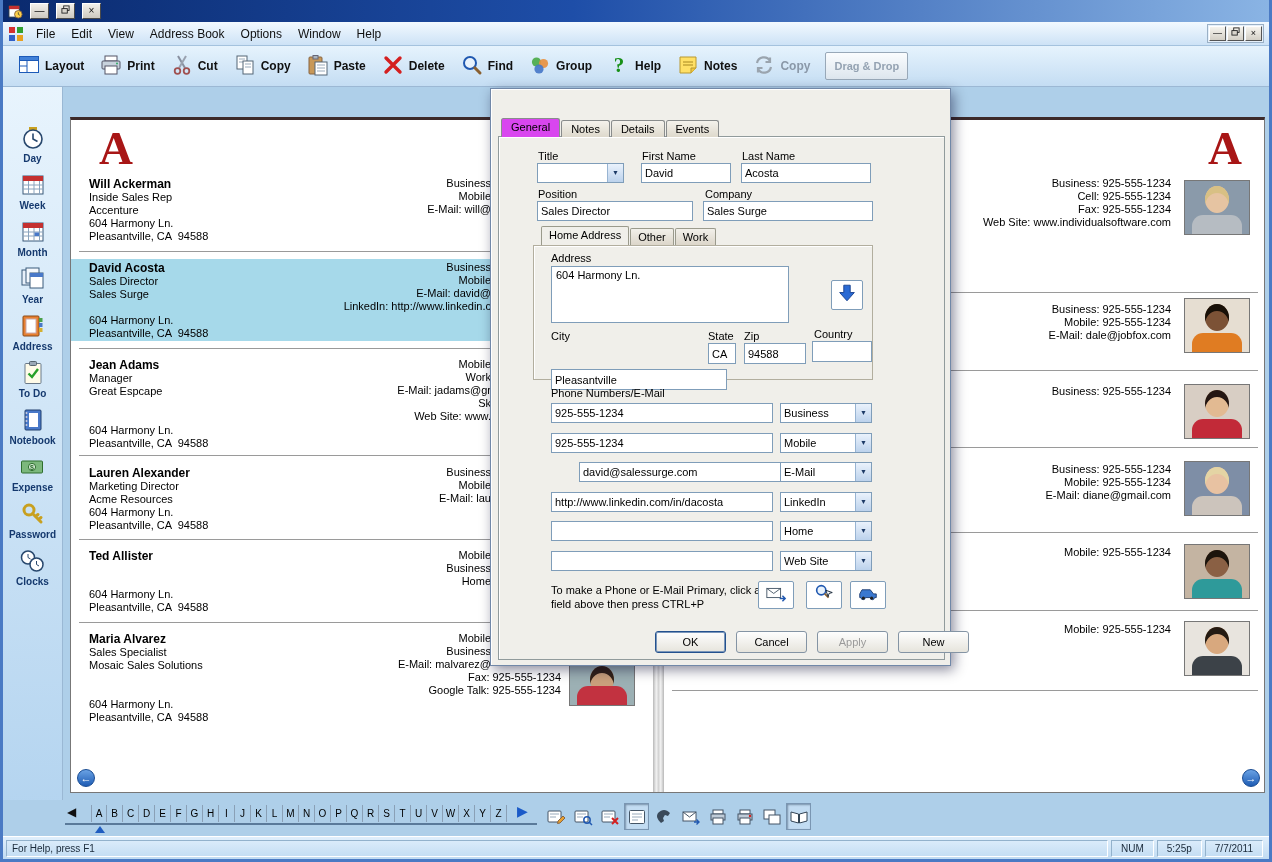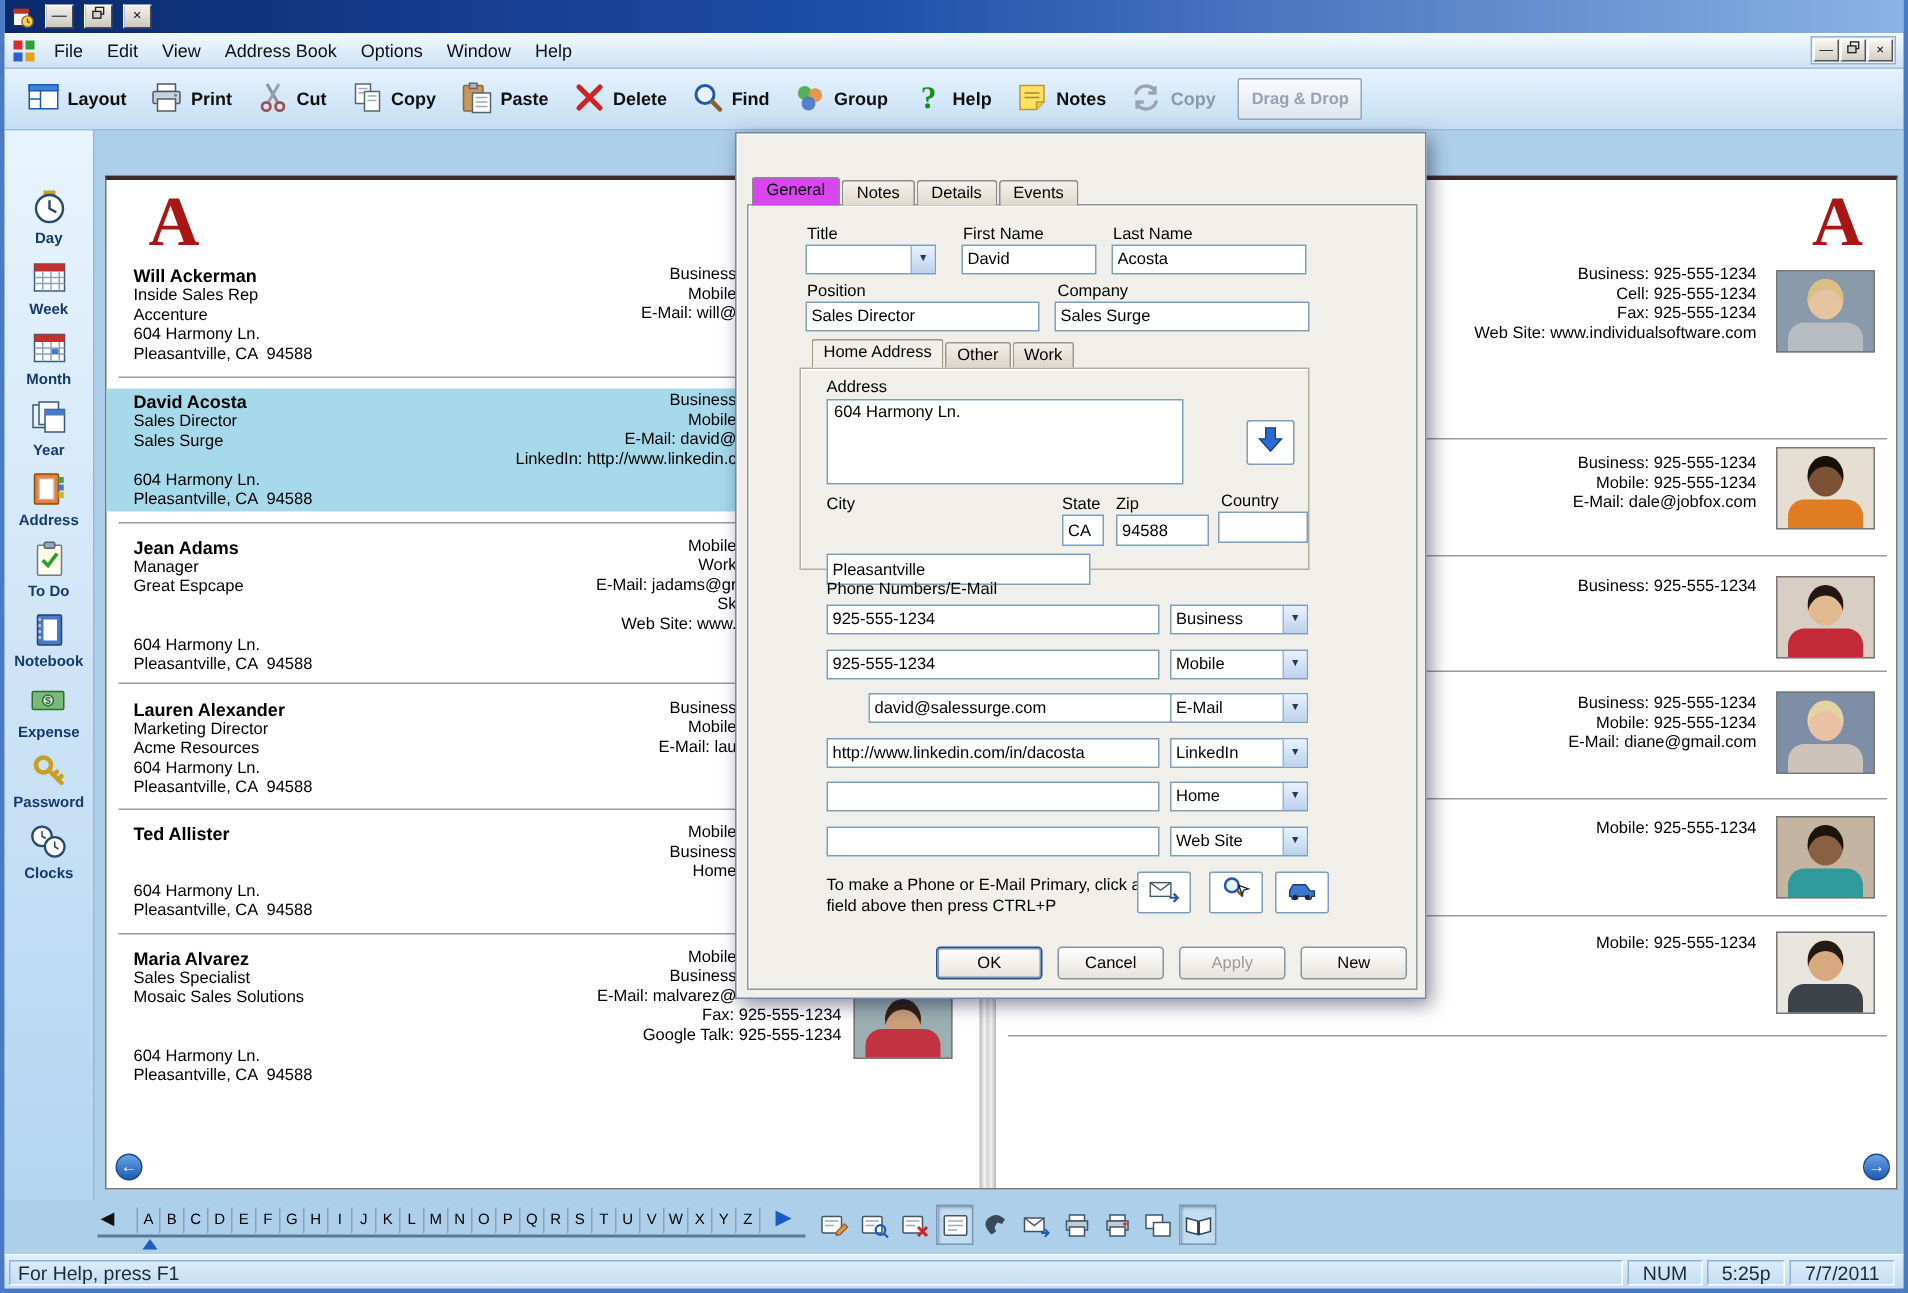--- a/index.html
+++ b/index.html
@@ -98,21 +98,21 @@
   .stab { height:17px; line-height:16px; padding:0 7px; font-size:11px; border:1px solid #9a9a8c; border-bottom:none;
     border-radius:2px 2px 0 0; background:linear-gradient(#f2f0ea,#dcd6ca); margin-right:1px; }
   .stab.active { height:19px; margin-top:-2px; background:#f0efea; }
   .gbox { position:absolute; left:34px; top:108px; width:340px; height:135px; border:1px solid #b2ae9e;
     box-shadow:inset 1px 1px 0 #fff; }
   .daddr { position:absolute; background:#fff; border:1px solid #7f9db9; font-size:11px; padding:2px 4px; white-space:pre-wrap; }
   .abtn { position:absolute; width:36px; height:28px; background:#fff; border:1px solid #7f9db9; border-radius:2px;
     display:flex; align-items:center; justify-content:center; }
   .abtn svg { width:22px; height:22px; }
   .dbtn { position:absolute; width:71px; height:22px; background:linear-gradient(#fefefe,#e6e4dc);
-    border:1px solid #8494a4; border-radius:3px; font-size:11px; text-align:center; line-height:20px; color:#000; }
+    border:1px solid #8494a4; border-radius:3px; font-size:11px; text-align:center; line-height:20px; color:#000;margin-left:31px; }
   .dbtn.default { border-color:#23518e; box-shadow:inset 0 0 0 1px #7a96ba; }
   .dbtn.disabled { color:#9a9a9a; }
 
   
   .bottombar { position:absolute; left:0; top:800px; right:0; height:39px; background:#aecfe9; }
   .navL { position:absolute; left:64px; top:5px; font-size:12px; color:#111; }
   .navR { position:absolute; left:514px; top:3px; font-size:14px; color:#1a5ac8; }
   .alpha { position:absolute; left:88px; top:5px; display:flex; }
   .alpha span { width:16px; height:17px; font-size:10px; text-align:center; line-height:17px;
     border-right:1px solid #8aa0b6; color:#000; }
@@ -121,21 +121,21 @@
   .alpha-marker { position:absolute; left:92px; top:26px; width:0; height:0;
     border-left:5px solid transparent; border-right:5px solid transparent; border-bottom:7px solid #1e5cc0; }
   .bicons { position:absolute; left:540px; top:3px; display:flex; gap:2px; }
   .bicon { width:25px; height:27px; display:flex; align-items:center; justify-content:center; }
   .bicon svg { width:20px; height:20px; }
   .bicon.pressed { border:1px solid #7a96b2; background:#c2dcf2; box-shadow:inset 1px 1px 2px #7890a8; }
 
   
   .statusbar { position:absolute; left:0; bottom:0; right:0; height:23px;
     background:linear-gradient(#e0effc,#c0dbf2); border-top:1px solid #fff;
-    display:flex; align-items:center; font-size:13px; color:#1a2a3a; padding:0 3px; }
+    display:flex; align-items:center; font-size:10px; color:#1a2a3a; padding:0 3px; }
   .sb-main { flex:1; border:1px solid; border-color:#93b2cc #fff #fff #93b2cc; height:17px; line-height:15px;
     padding:0 5px; margin-right:3px; white-space:pre; }
   .sb-cell { border:1px solid; border-color:#93b2cc #fff #fff #93b2cc; height:17px; line-height:15px;
     padding:0 9px; margin-right:3px; text-align:center; white-space:pre; }
 </style>
 </head>
 <body>
 
 <div id="screen">
 

